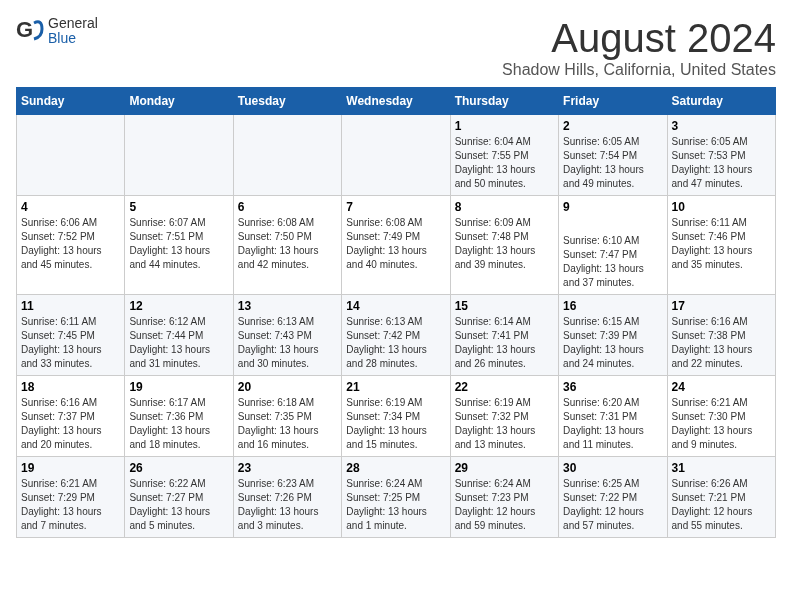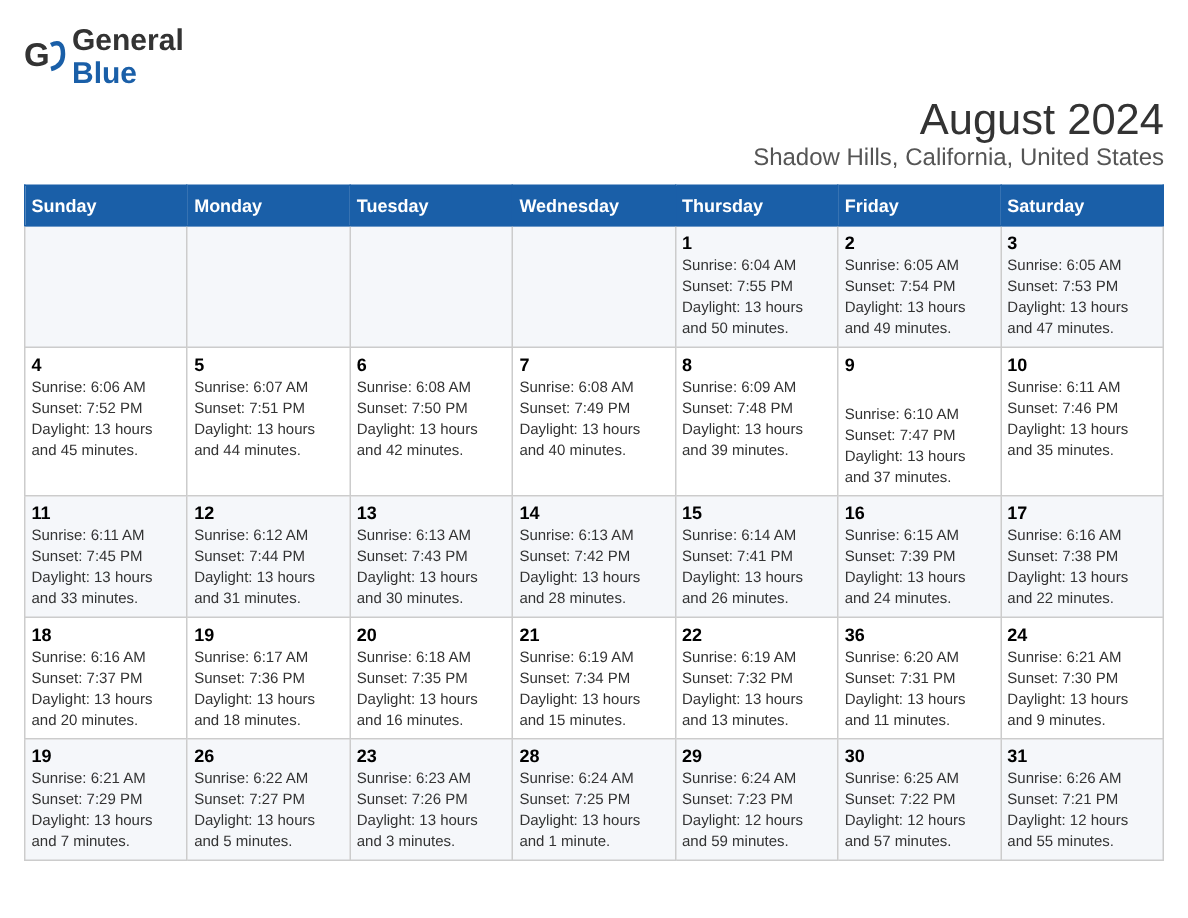--- a/index.html
+++ b/index.html
@@ -15,38 +15,37 @@
       justify-content: space-between;
       align-items: flex-start;
       margin-bottom: 8px;
     }
     .logo {
       display: flex;
       align-items: center;
       gap: 4px;
     }
     .logo-text {
-      font-size: 20px;
-      font-weight: bold;
+      font-size: 14px;
+      font-weight: normal;
       line-height: 1.1;
     }
     .logo-general { color: #333; }
     .logo-blue { color: #1a5fa8; }
     .logo-icon {
       width: 28px;
       height: 28px;
     }
     .title-block {
       text-align: right;
     }
     .main-title {
-      font-size: 29px;
+      font-size: 40px;
       font-weight: normal;
       color: #333;
-      margin-top: 48px;
     }
     .subtitle {
       font-size: 16px;
       color: #555;
     }
     table {
       width: 100%;
       border-collapse: collapse;
       font-size: 11px;
       padding-left: 40px;

